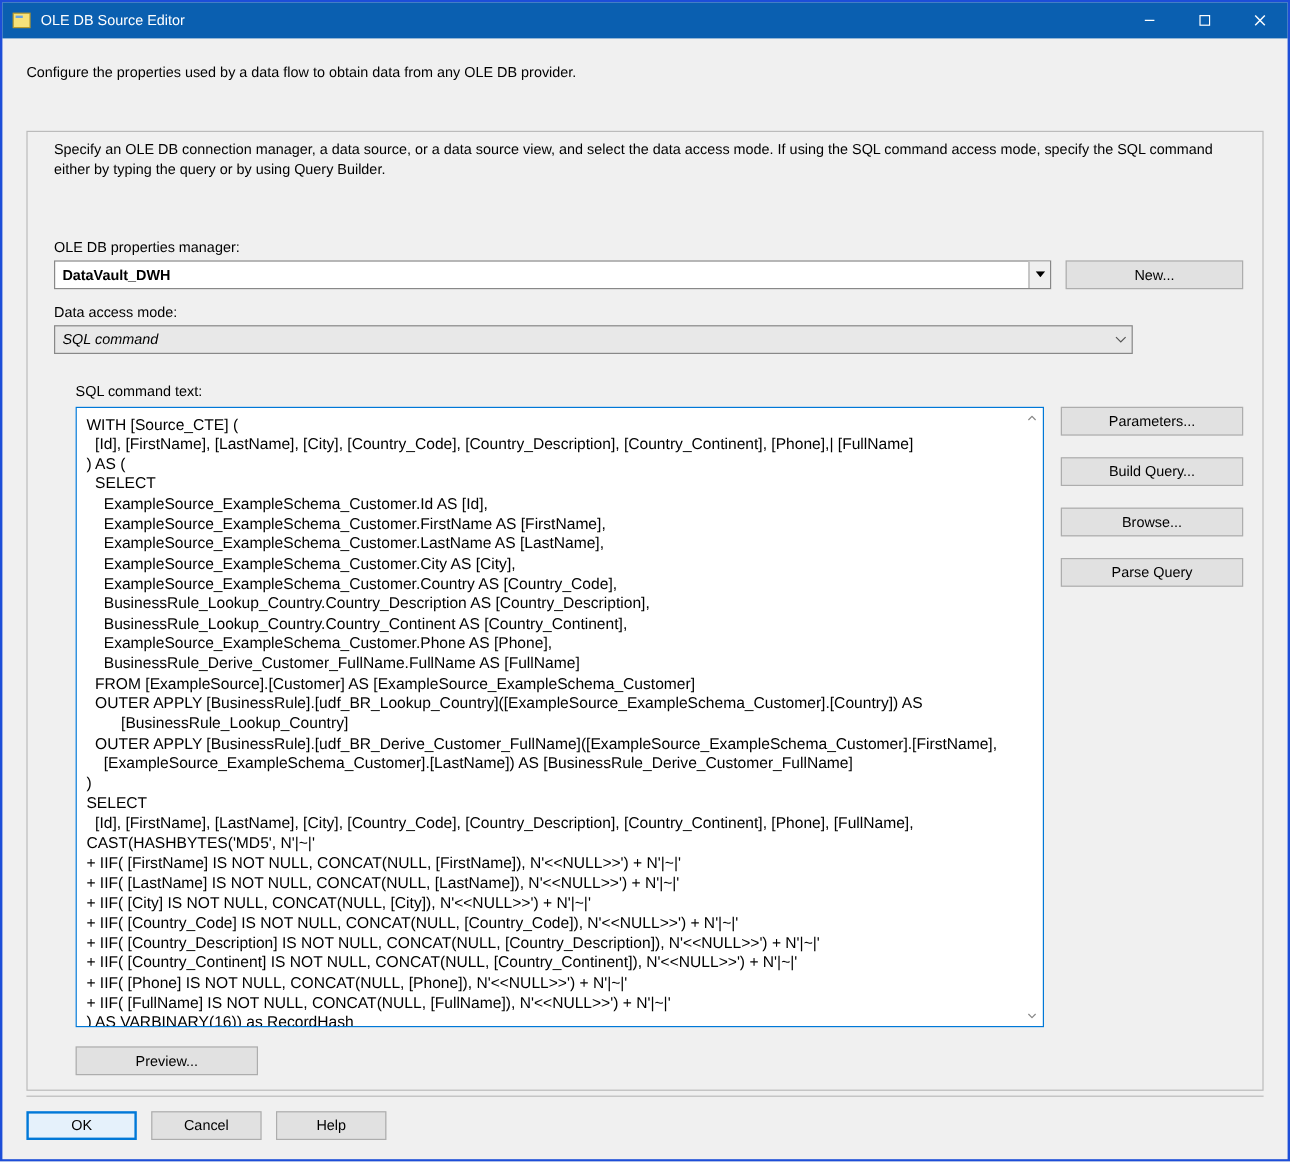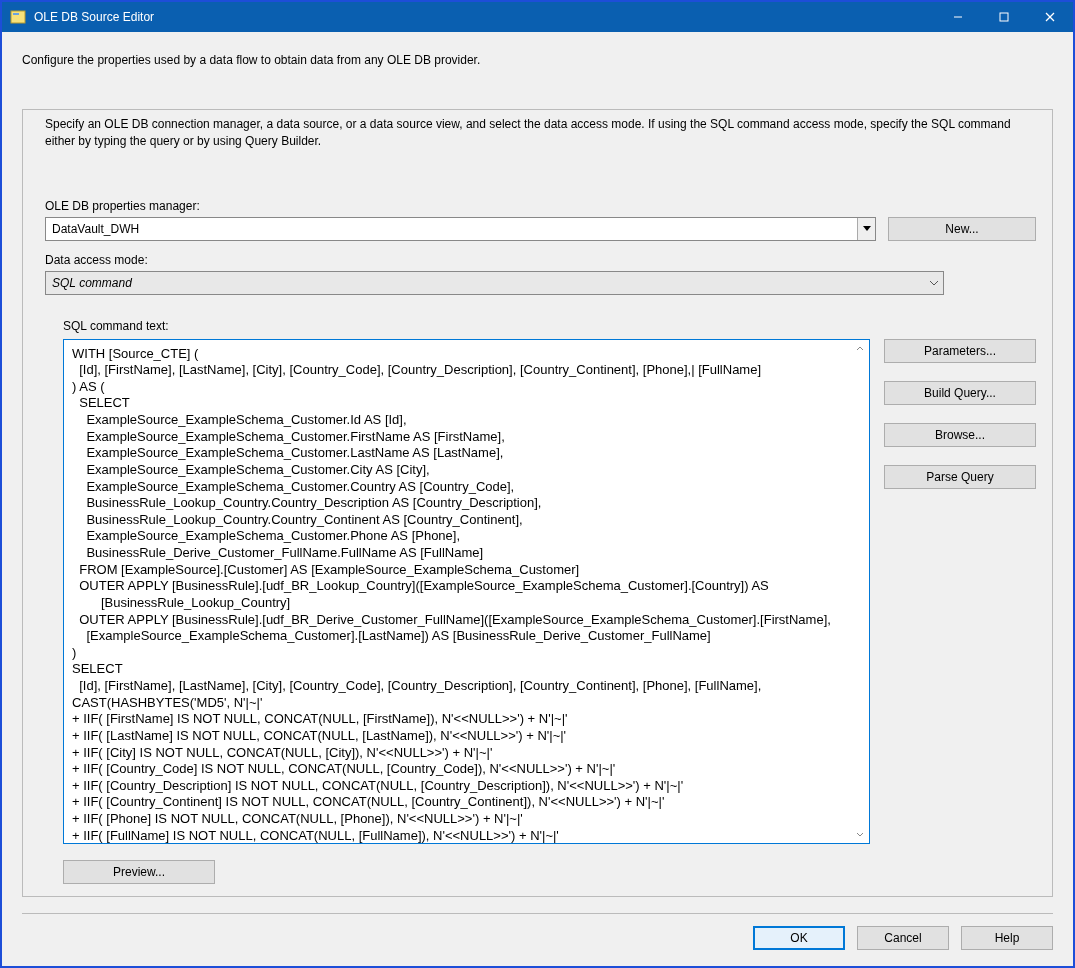--- a/index.html
+++ b/index.html
@@ -87,21 +87,21 @@
     position: relative;
     font-size: 12px;
   }
   .combo .combo-text { flex: 1; padding: 0 6px; }
   .combo .combo-arrow {
     width: 18px; height: 100%;
     border-left: 1px solid #aaa;
     display: flex; align-items: center; justify-content: center;
     background: #efefef;
   }
-  .combo-wide { flex: 1; }
+  .combo-wide { flex: 1; font-weight: bold; }
   .combo-full { width: 100%; margin-bottom: 12px; background:#e8e8e8; }
   .combo-full .combo-arrow { border-left: none; background: transparent;}
   .btn {
     height: 24px;
     min-width: 148px;
     background: #e1e1e1;
     border: 1px solid #adadad;
     font-size: 12px;
     display: flex; align-items: center; justify-content: center;
     padding: 0 8px;
@@ -143,23 +143,23 @@
     right: 2px;
     width: 14px; height: 14px;
     display: flex; align-items: center; justify-content: center;
     color: #666;
     font-size: 10px;
   }
   .preview-row { margin-top: 16px; }
   .preview-row .btn { width: 152px; min-width: 0; margin-left: 18px;}
   .bottom-bar {
     border-top: 1px solid #bbb;
-    margin-top: 16px;
+    margin-top: 4px;
     padding: 12px 0 16px 0;
-    display: flex; justify-content: flex-end; gap: 12px;
+    display: flex; gap: 12px;
   }
   .bottom-bar .btn { width: 92px; min-width: 0; }
 </style>
 </head>
 <body>
 
 <div class="window">
 
   <div class="titlebar">
     <span class="icon-app">

